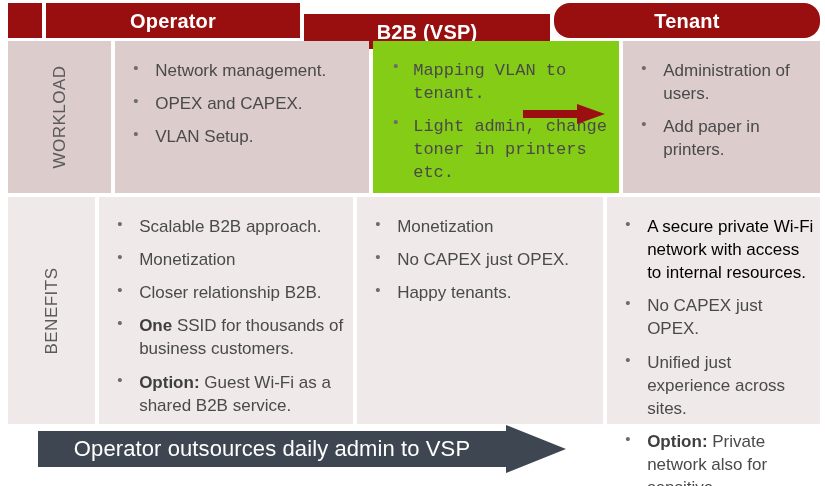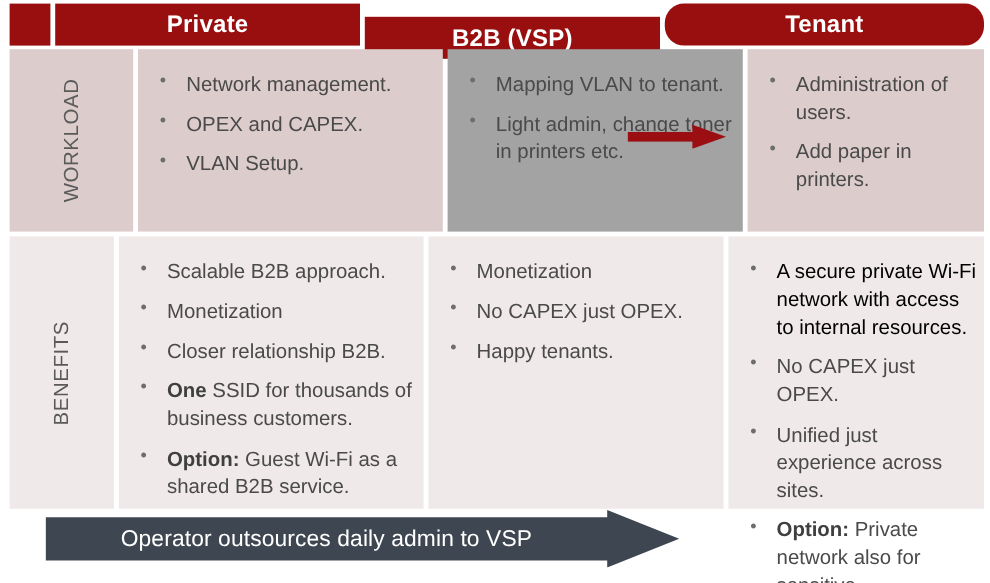--- a/index.html
+++ b/index.html
@@ -134,57 +134,57 @@
   .banner-arrow .banner-text {
     position: absolute;
     left: 0;
     top: 0;
     width: 468px;
     height: 48px;
     display: flex;
     align-items: center;
     justify-content: center;
     color: #ffffff;
-    font-size: 19px;
+    font-size: 22px;
     line-height: 1;
     letter-spacing: .1px;
   }
 </style>
 </head>
 <body>
 
 <div id="slide">
 
   <div class="header-row">
     <div class="hdr-cell hdr-corner" style="background: rgb(153, 15, 15);">
       <span class="hdr-label"></span>
     </div>
     <div class="hdr-cell hdr-operator" style="background: rgb(153, 15, 15);">
-      <span class="hdr-label">Private</span>
+      <span class="hdr-label">Operator</span>
     </div>
     <div class="hdr-cell hdr-b2b" style="background: rgb(153, 15, 15);">
       <span class="hdr-label">B2B (VSP)</span>
     </div>
     <div class="hdr-cell hdr-tenant" style="background: rgb(153, 15, 15);">
       <span class="hdr-label">Tenant</span>
     </div>
   </div>
 
   <div class="band band-workload">
     <div class="side-cell" style="background: rgb(220, 204, 204);">
       <span class="side-label">WORKLOAD</span>
     </div>
     <div class="content-cell col-operator" style="background: rgb(220, 204, 204);">
       <ul class="bullets">
           <li style="color: rgb(74, 74, 74);">Network management.</li>
           <li style="color: rgb(74, 74, 74);">OPEX and CAPEX.</li>
           <li style="color: rgb(74, 74, 74);">VLAN Setup.</li>
         </ul>
     </div>
-    <div class="content-cell col-b2b" style="background: #a3a3a3;">
+    <div class="content-cell col-b2b" style="background: #84cc16; font-family: Liberation Mono, monospace;">
       <ul class="bullets">
           <li style="color: rgb(74, 74, 74);">Mapping VLAN to tenant.</li>
           <li style="color: rgb(74, 74, 74);">Light admin, change toner in printers etc.</li>
         </ul>
     </div>
     <div class="content-cell col-tenant" style="background: rgb(220, 204, 204);">
       <ul class="bullets">
           <li style="color: rgb(74, 74, 74);">Administration of users.</li>
           <li style="color: rgb(74, 74, 74);">Add paper in printers.</li>
         </ul>

